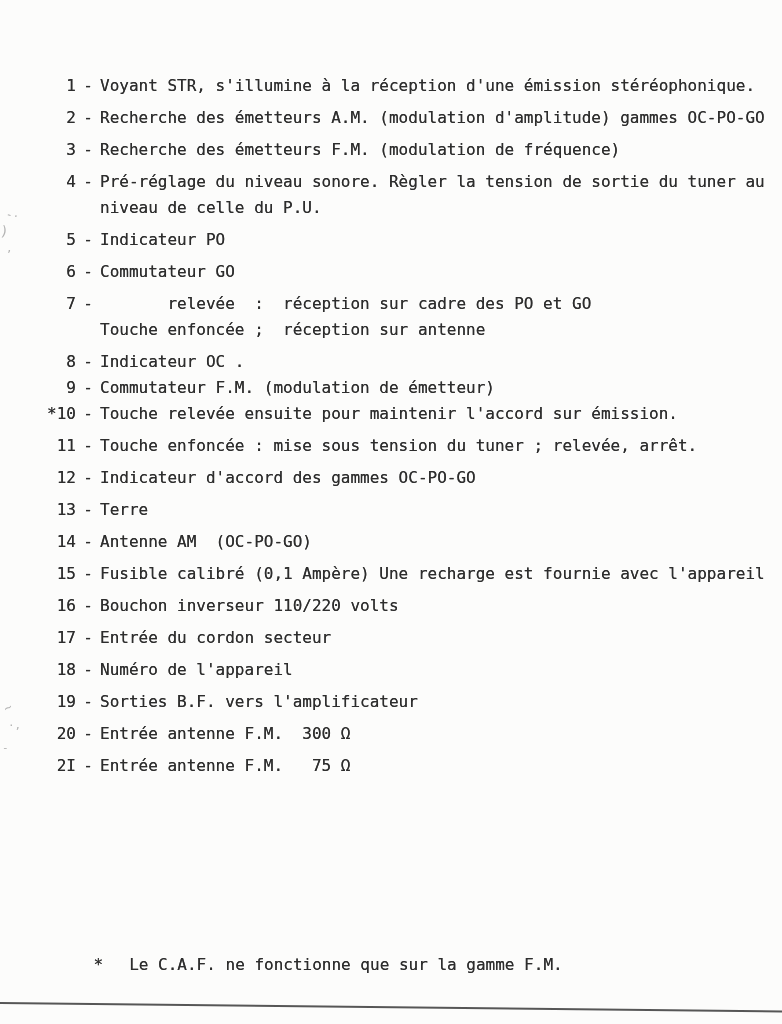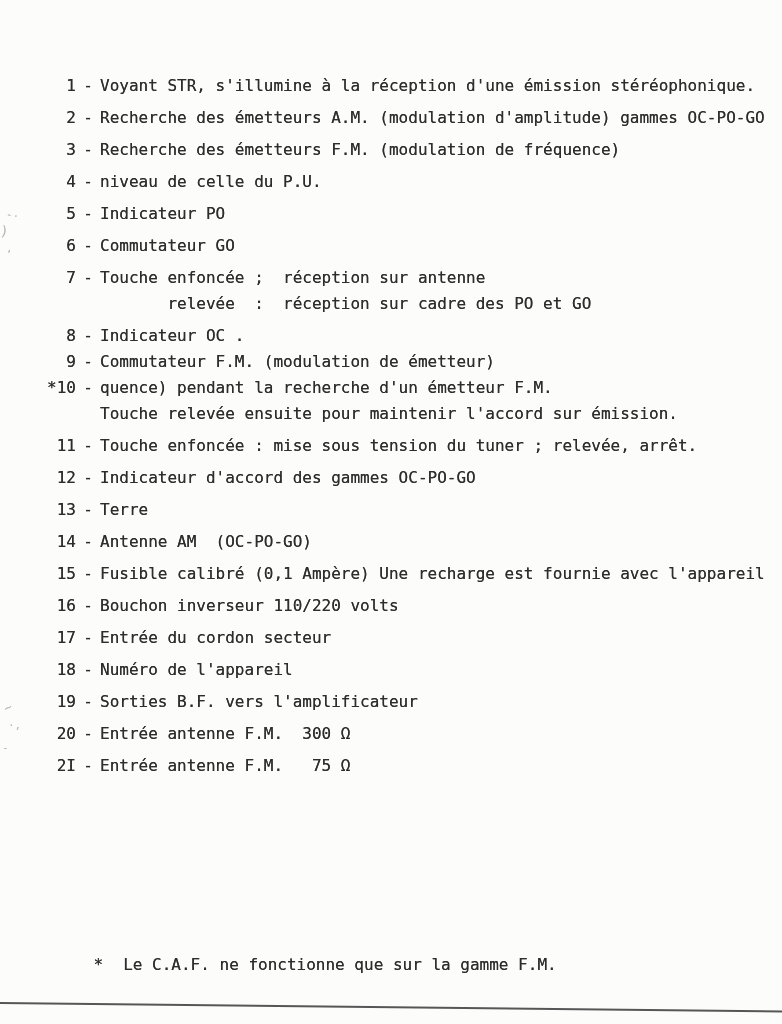--- a/index.html
+++ b/index.html
@@ -27,21 +27,21 @@
   .item:nth-child(8), .item:nth-child(9) { margin-bottom: 0; }
   .num  { flex: none; width: 48px; text-align: right; white-space: pre; }
   .dash { flex: none; width: 24px; text-align: center; }
   .body { flex: 1; min-width: 0; }
   .line { white-space: pre; }
   .footnote {
     position: absolute;
     top: 926px; left: 55px;
     white-space: pre;
   }
-  .fn-text { margin-left: 20px; }
+  .fn-text { margin-left: 26px; }
   .page-edge {
     position: absolute;
     top: 1002px; left: -8px;
     width: 824px; height: 1.6px;
     background: #565656;
     transform: rotate(0.62deg);
     transform-origin: left center;
   }
   .pmark {
     position: absolute;
@@ -89,20 +89,21 @@
     <span class="num">3</span>
     <span class="dash">-</span>
     <div class="body">
           <div class="line">Recherche des émetteurs F.M. (modulation de fréquence)</div>
         </div>
   </div>
       <div class="item">
     <span class="num">4</span>
     <span class="dash">-</span>
     <div class="body">
+          <div class="line">Pré-réglage du niveau sonore. Règler la tension de sortie du tuner au</div>
           <div class="line">niveau de celle du P.U.</div>
         </div>
   </div>
       <div class="item">
     <span class="num">5</span>
     <span class="dash">-</span>
     <div class="body">
           <div class="line">Indicateur PO</div>
         </div>
   </div>
@@ -110,43 +111,42 @@
     <span class="num">6</span>
     <span class="dash">-</span>
     <div class="body">
           <div class="line">Commutateur GO</div>
         </div>
   </div>
       <div class="item">
     <span class="num">7</span>
     <span class="dash">-</span>
     <div class="body">
+          <div class="line">       relevée  :  réception sur cadre des PO et GO</div>
           <div class="line">Touche enfoncée ;  réception sur antenne</div>
-          <div class="line">       relevée  :  réception sur cadre des PO et GO</div>
         </div>
   </div>
       <div class="item">
     <span class="num">8</span>
     <span class="dash">-</span>
     <div class="body">
           <div class="line">Indicateur OC .</div>
         </div>
   </div>
       <div class="item">
     <span class="num">9</span>
     <span class="dash">-</span>
     <div class="body">
           <div class="line">Commutateur F.M. (modulation de émetteur)</div>
         </div>
   </div>
       <div class="item">
     <span class="num">*10</span>
     <span class="dash">-</span>
     <div class="body">
-          <div class="line">quence) pendant la recherche d'un émetteur F.M.</div>
           <div class="line">Touche relevée ensuite pour maintenir l'accord sur émission.</div>
         </div>
   </div>
       <div class="item">
     <span class="num">11</span>
     <span class="dash">-</span>
     <div class="body">
           <div class="line">Touche enfoncée : mise sous tension du tuner ; relevée, arrêt.</div>
         </div>
   </div>

